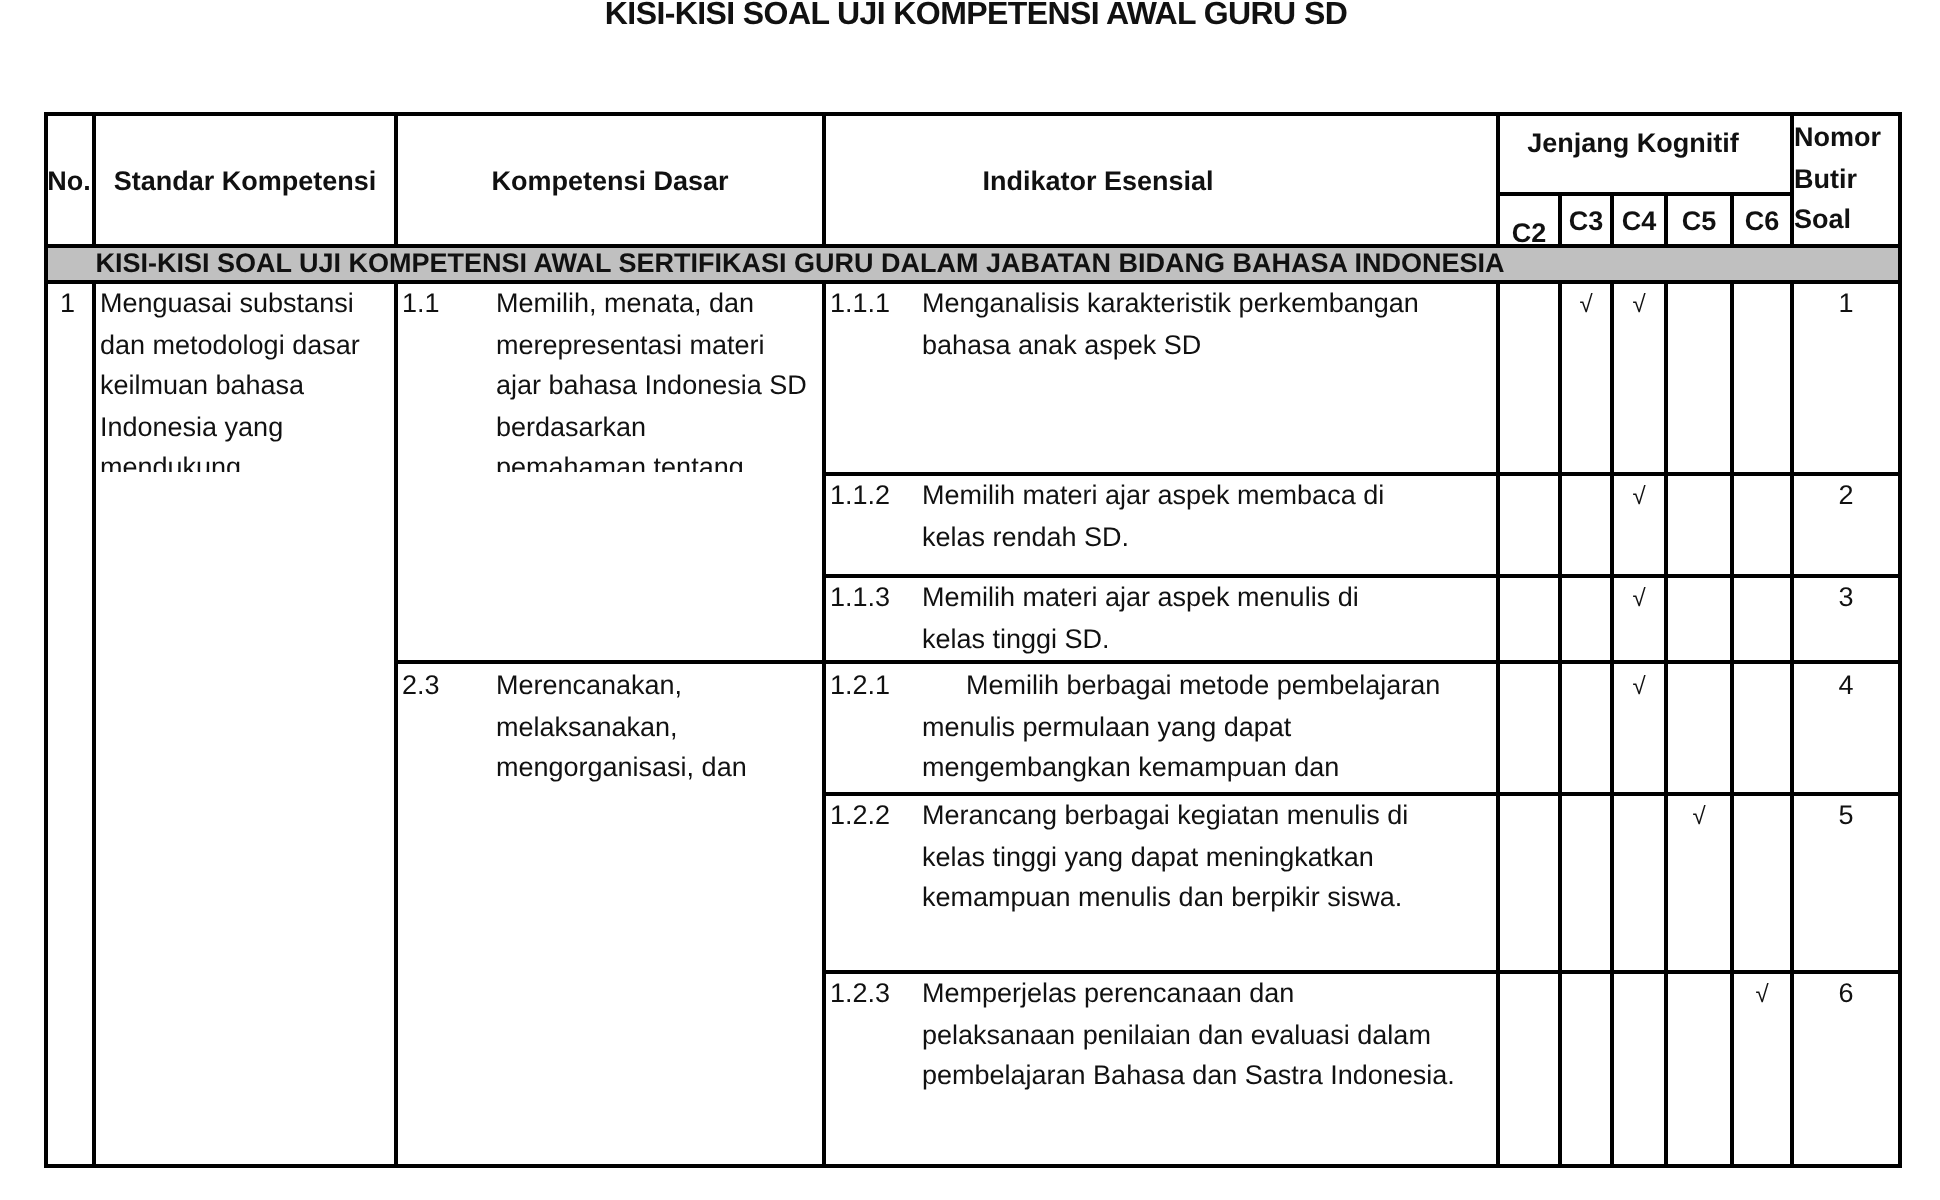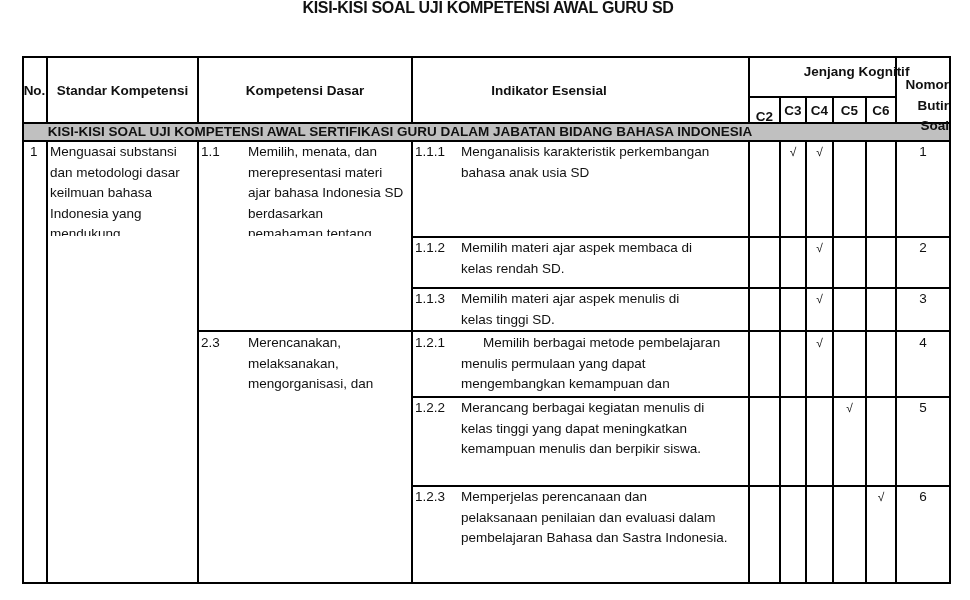--- a/index.html
+++ b/index.html
@@ -60,27 +60,27 @@
   <div class="ln h" style="left:411px;top:287px;width:540px;"></div>
   <div class="ln h" style="left:197px;top:330px;width:754px;"></div>
   <div class="ln h" style="left:411px;top:396px;width:540px;"></div>
   <div class="ln h" style="left:411px;top:485px;width:540px;"></div>
 </div>
 
 <div class="hdr" style="left:22px;top:58px;width:25px;height:64px;">No.</div>
 <div class="hdr" style="left:48px;top:58px;width:149px;height:64px;">Standar Kompetensi</div>
 <div class="hdr" style="left:199px;top:58px;width:212px;height:64px;">Kompetensi Dasar</div>
 <div class="hdr" style="left:413px;top:58px;width:272px;height:64px;">Indikator Esensial</div>
-<div class="hdr" style="left:784px;top:58px;width:145px;height:26px;">Jenjang Kognitif</div>
+<div class="hdr" style="left:744px;top:58px;width:145px;height:26px;">Jenjang Kognitif</div>
 <div class="hdr" style="left:750px;top:98px;width:29px;height:36px;">C2</div>
 <div class="hdr" style="left:781px;top:98px;width:24px;height:24px;">C3</div>
 <div class="hdr" style="left:807px;top:98px;width:25px;height:24px;">C4</div>
 <div class="hdr" style="left:834px;top:98px;width:31px;height:24px;">C5</div>
 <div class="hdr" style="left:867px;top:98px;width:28px;height:24px;">C6</div>
-<div style="position:absolute;left:897px;top:59px;width:52px;height:62px;text-align:right;font-weight:bold;font-size:13.5px;line-height:20.5px;margin-top:16px;">
+<div style="position:absolute;left:897px;top:59px;width:52px;height:62px;text-align:left;font-weight:bold;font-size:13.5px;line-height:20.5px;">
   <div>Nomor</div>
   <div>Butir</div>
   <div>Soal</div>
 </div>
 
 <div class="band-text" style="left:24px;top:123px;width:752px;">KISI-KISI SOAL UJI KOMPETENSI AWAL SERTIFIKASI GURU DALAM JABATAN BIDANG BAHASA INDONESIA</div>
 
 <div class="txt" style="left:30px;top:142px;">1</div>
 
 <div class="clip" style="left:50px;top:142px;width:147px;height:94px;">
@@ -103,21 +103,21 @@
 <div class="txt" style="left:201px;top:333px;">2.3</div>
 <div class="clip" style="left:248px;top:333px;width:163px;height:64px;">
   <div class="txt" style="left:0;top:0;">Merencanakan,</div>
   <div class="txt" style="left:0;top:20.5px;">melaksanakan,</div>
   <div class="txt" style="left:0;top:41px;">mengorganisasi, dan</div>
 </div>
 
 <div class="txt" style="left:415px;top:142px;">1.1.1</div>
 <div class="clip" style="left:461px;top:142px;width:287px;height:94px;">
   <div class="txt" style="left:0;top:0;">Menganalisis karakteristik perkembangan</div>
-  <div class="txt" style="left:0;top:20.5px;">bahasa anak usia SD</div>
+  <div class="txt" style="left:0;top:20.5px;">bahasa anak aspek SD</div>
 </div>
 <div class="check" style="left:781px;top:142px;width:24px;">√</div>
 <div class="check" style="left:807px;top:142px;width:25px;">√</div>
 <div class="num" style="left:897px;top:142px;width:52px;">1</div>
 
 <div class="txt" style="left:415px;top:238px;">1.1.2</div>
 <div class="clip" style="left:461px;top:238px;width:287px;height:49px;">
   <div class="txt" style="left:0;top:0;">Memilih materi ajar  aspek membaca di</div>
   <div class="txt" style="left:0;top:20.5px;">kelas rendah SD.</div>
 </div>

